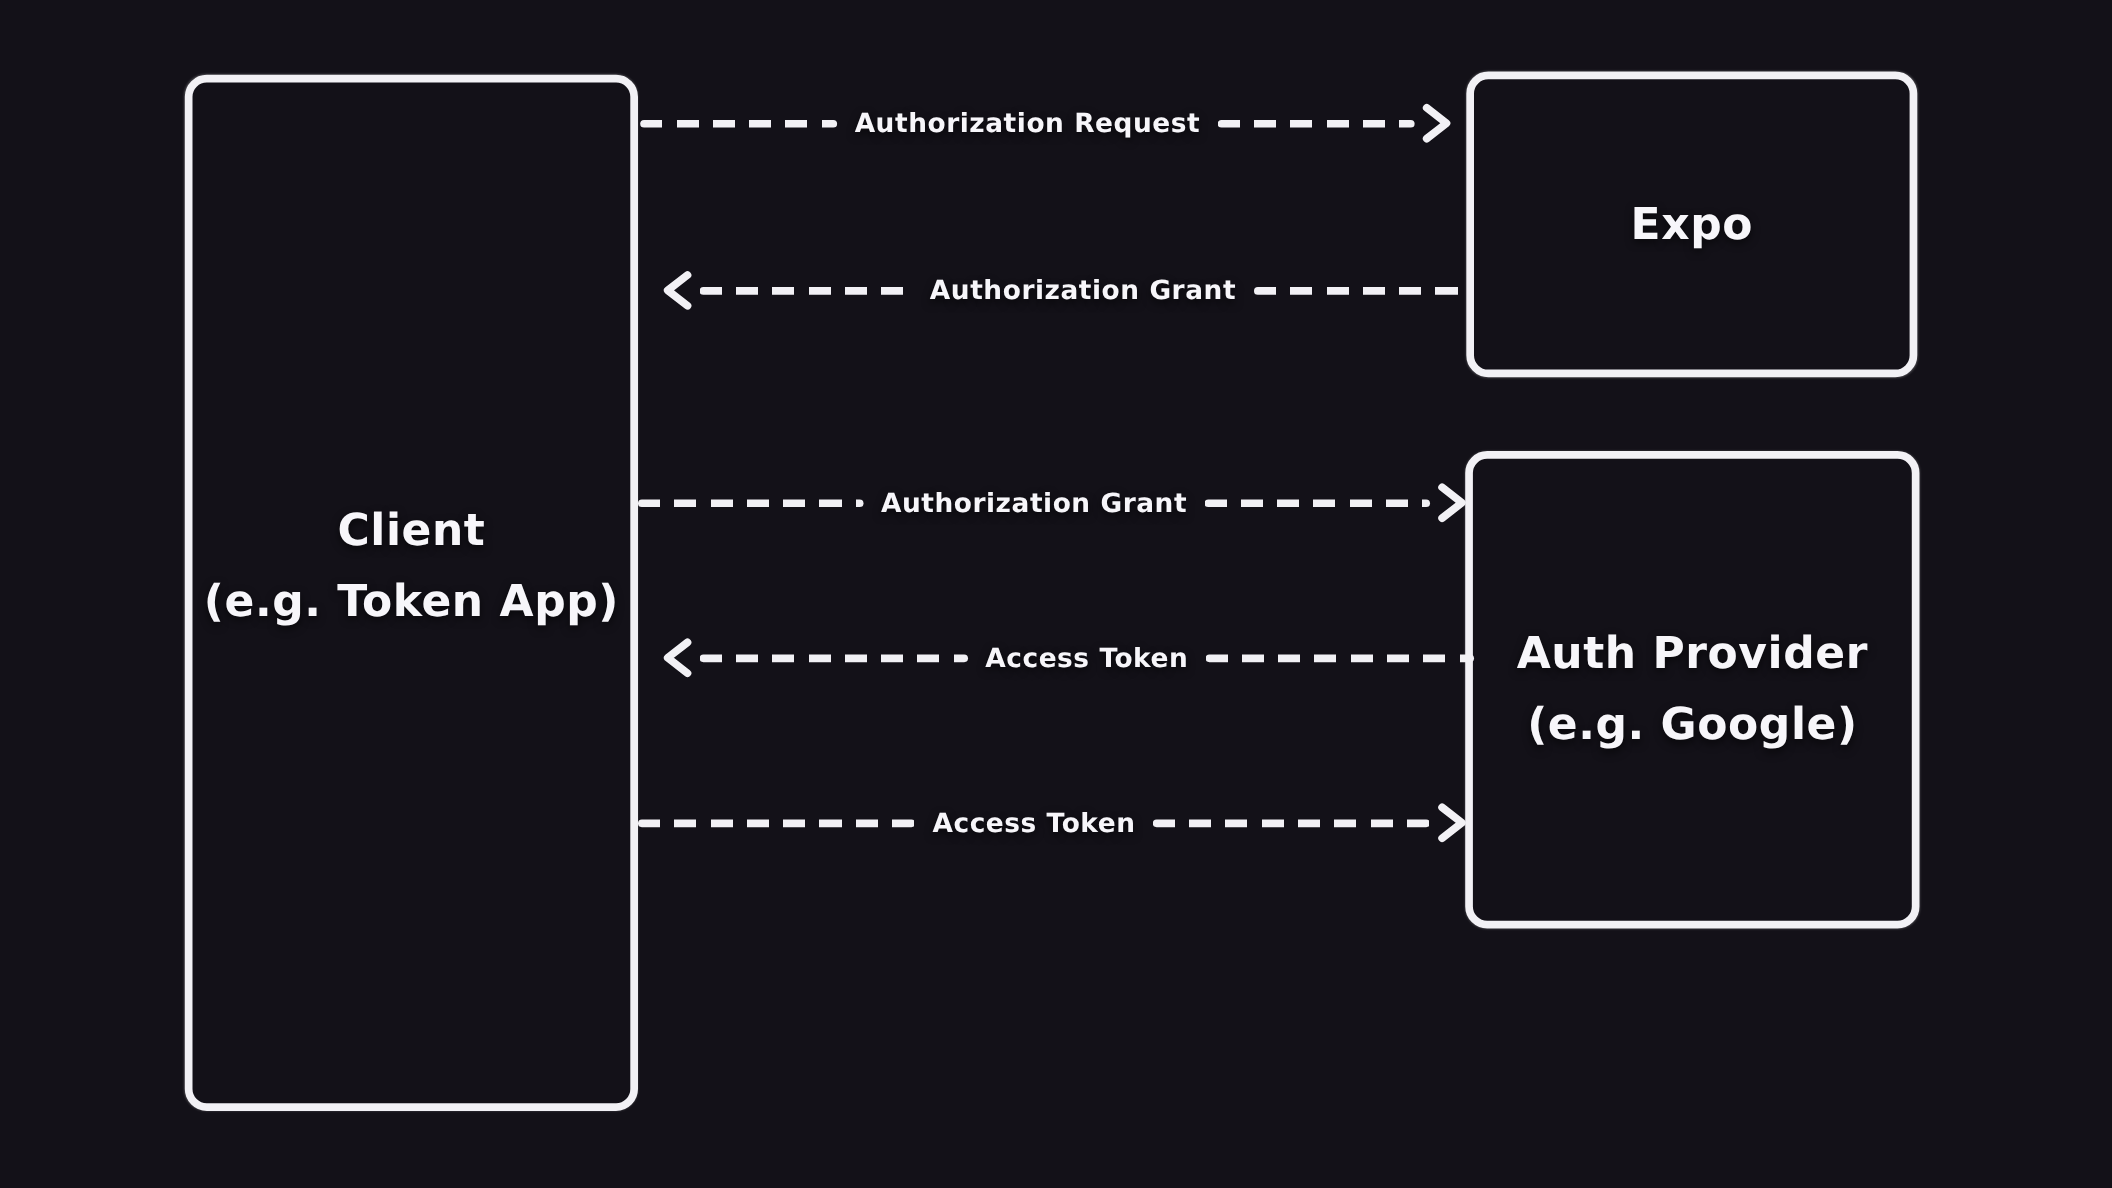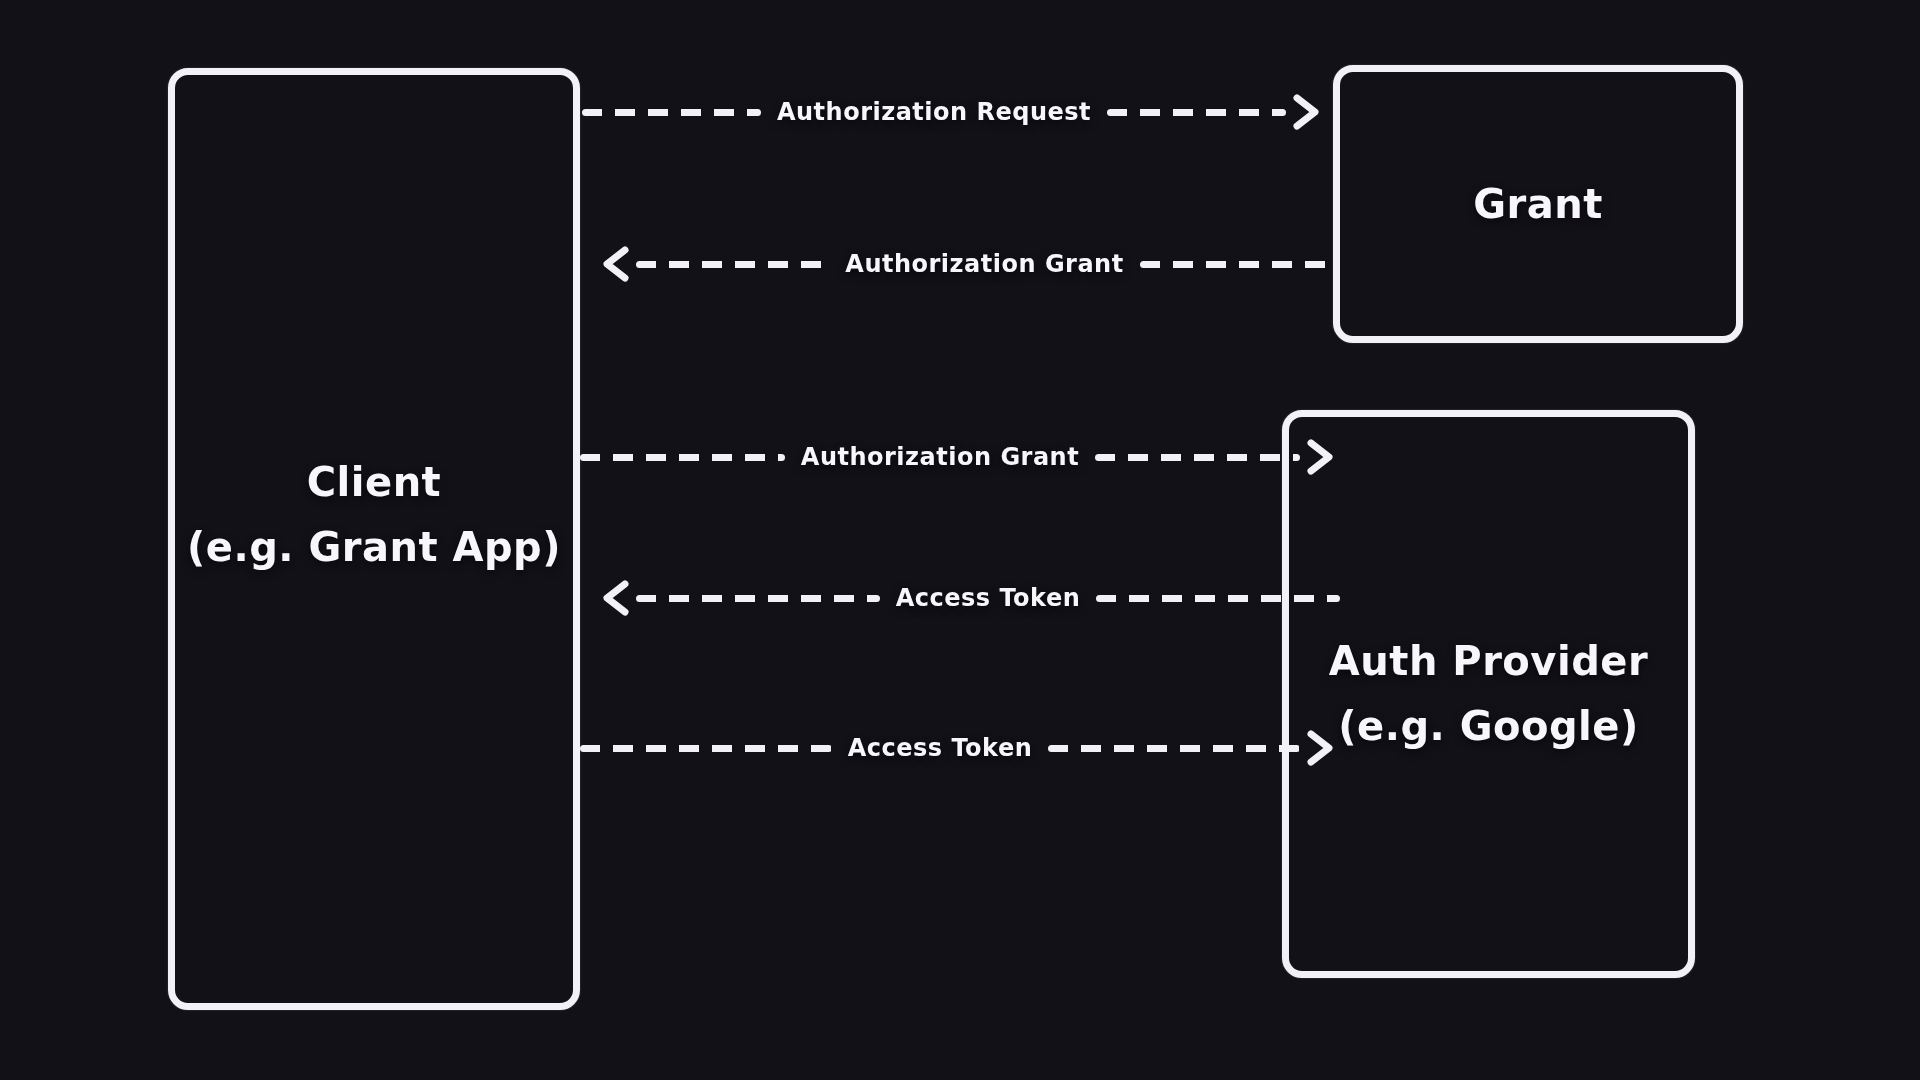--- a/index.html
+++ b/index.html
@@ -31,21 +31,21 @@
   .node .line {
     font-size: 40px;
     font-weight: 700;
     line-height: 1.62;
     white-space: nowrap;
     text-shadow: 0 3px 8px rgba(0,0,0,0.6);
     letter-spacing: 0.5px;
   }
   #client-node  { left: 168px;  top: 68px;  width: 412px; height: 942px; padding-bottom: 48px; }
   #user-node    { left: 1333px; top: 65px;  width: 410px; height: 278px; }
-  #auth-node    { left: 1282px; top: 410px; width: 413px; height: 568px; }
+  #auth-node    { left: 1332px; top: 410px; width: 413px; height: 434px; }
 
   .flow {
     position: absolute;
     height: 140px;
     display: flex;
     align-items: center;
     box-sizing: border-box;
   }
   .flow .dash {
     flex: 1 1 60px;
@@ -86,25 +86,25 @@
   #flow-5 { left: 580px; width: 754px; top: 678px; }
   #flow-6 { left: 602px; width: 738px; top: 822px; }
 </style>
 </head>
 <body>
 
 <div id="stage">
 
   <div class="node" id="client-node">
     <div class="line">Client</div>
-    <div class="line">(e.g. Grant App)</div>
+    <div class="line">(e.g. Token App)</div>
   </div>
 
   <div class="node" id="user-node">
-    <div class="line">Grant</div>
+    <div class="line">Expo</div>
   </div>
 
   <div class="node" id="auth-node">
     <div class="line">Auth Provider</div>
     <div class="line">(e.g. Google)</div>
   </div>
 
   <div class="flow" id="flow-1">
     <span class="dash"></span>
     <span class="label">

